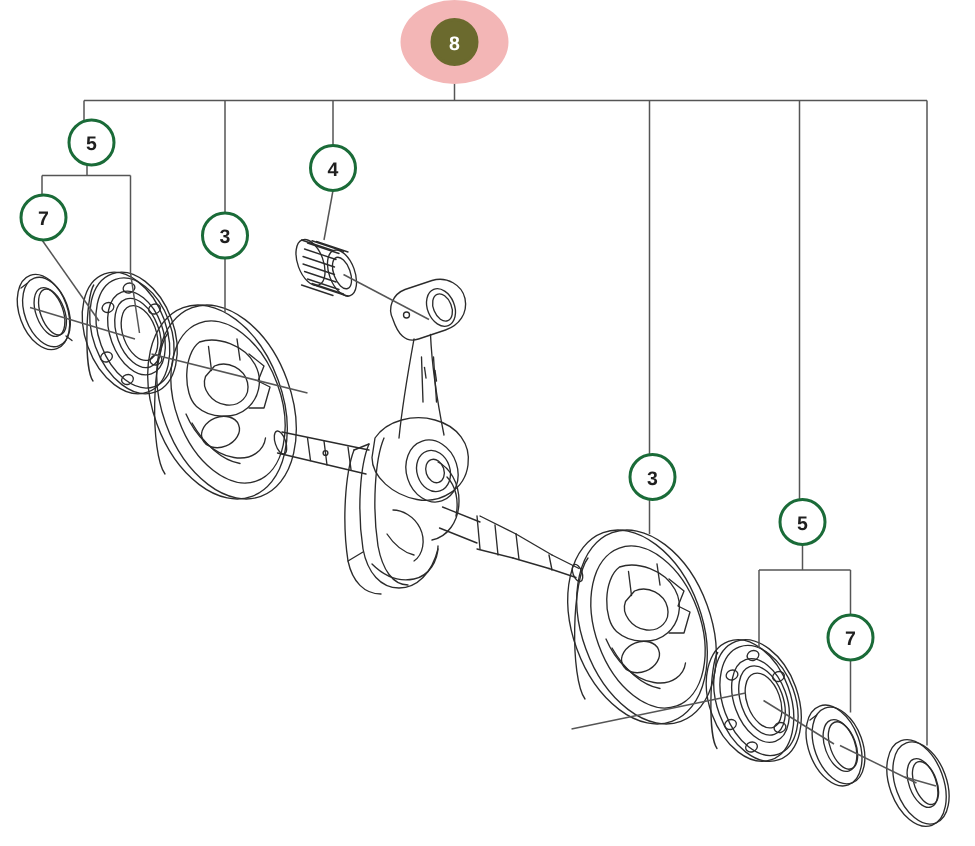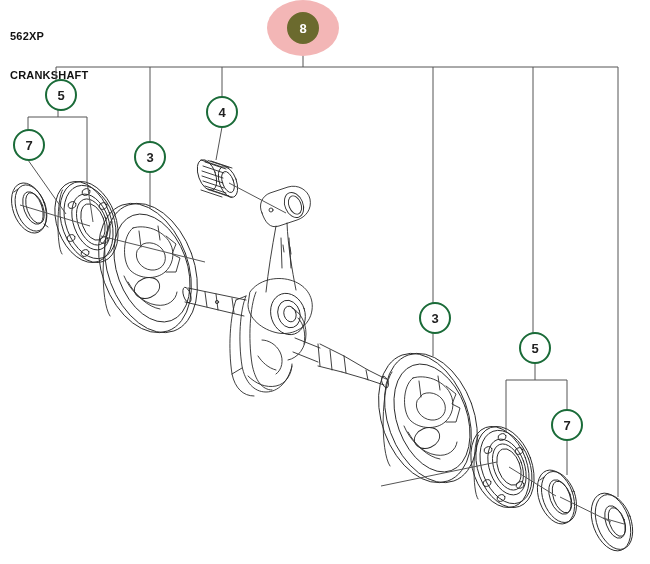--- a/index.html
+++ b/index.html
@@ -45,24 +45,20 @@
     dominant-baseline: central;
   }
   .badge-label.std { fill: #1f1f1f; }
   .badge-label.hl { fill: #ffffff; }
 </style>
 </head>
 <body>
 
 <div id="diagram-root">
 
-  <div id="title-block">
-    <span class="t-line">562XP</span>
-    <span class="t-line">CRANKSHAFT</span>
-  </div>
 
   <svg class="layer" viewBox="0 0 650 564" xmlns="http://www.w3.org/2000/svg">
     <g fill="none" stroke="#2b2b2b" stroke-width="0.9" stroke-linecap="round" stroke-linejoin="round">
 
       <g>
         <ellipse cx="29" cy="208" rx="16" ry="26" transform="rotate(-20 29 208)"></ellipse>
         <ellipse cx="31" cy="208" rx="14.5" ry="24" transform="rotate(-20 31 208)"></ellipse>
         <ellipse cx="33" cy="208" rx="9" ry="17" transform="rotate(-20 33 208)"></ellipse>
         <ellipse cx="35" cy="208" rx="8" ry="16" transform="rotate(-20 35 208)"></ellipse>
         <path d="M14 192 L18 189"></path>

